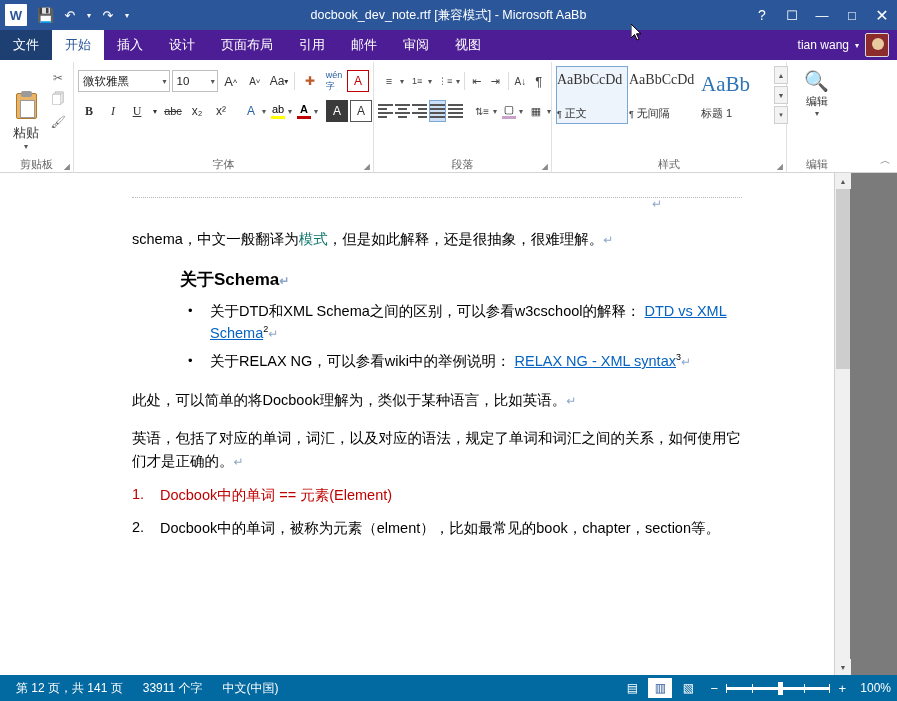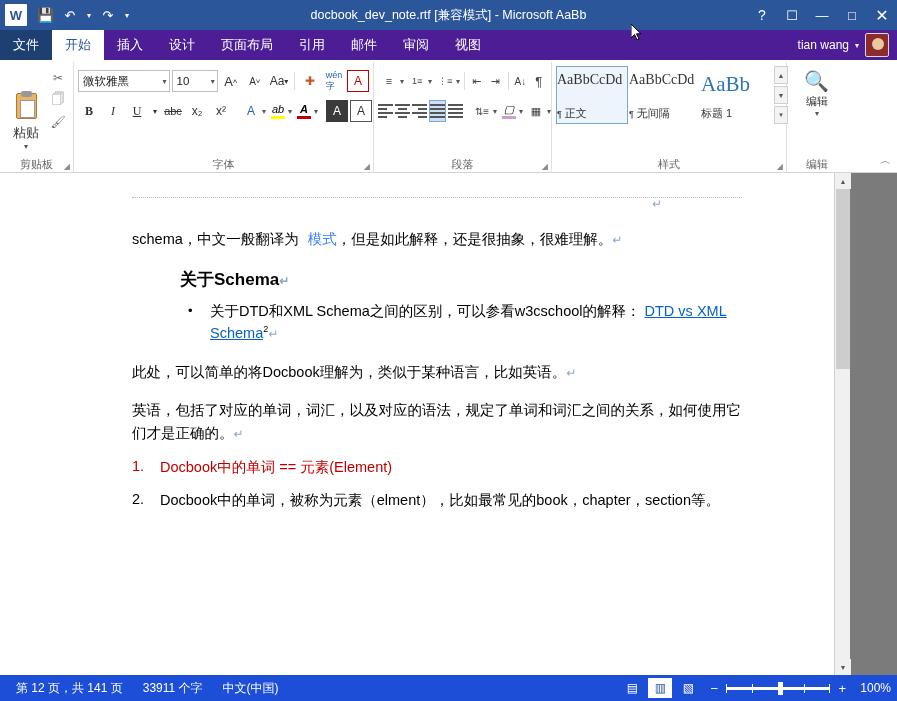--- a/index.html
+++ b/index.html
@@ -222,21 +222,21 @@
     padding: 0 2px;
   }
   .btn.bold { font-weight: bold; font-family: "Liberation Serif", serif; }
   .btn.ital { font-style: italic; font-family: "Liberation Serif", serif; }
   .btn.und { text-decoration: underline; font-family: "Liberation Serif", serif; }
   .btn.strike { text-decoration: line-through; font-size: 11px; }
   .btn-a-big { font-size: 13px; }
   .btn-a-small { font-size: 10px; }
   .sep-v { width: 1px; height: 18px; background: #dcdcdc; margin: 0 2px; }
   .colorbtn { display: flex; flex-direction: column; align-items: center; justify-content: center; width: 20px; height: 22px; }
-  .colorbtn .glyph { font-size: 11px; line-height: 11px; font-style: italic; }
+  .colorbtn .glyph { font-size: 11px; line-height: 11px; }
   .colorbtn .bar { width: 14px; height: 3px; margin-top: 1px; }
   .combo-split { display:flex; align-items:center; height:22px; }
   .combo-split .carr { font-size: 8px; color:#555; }
 
   
   .grp-para { width: 178px; }
   .pbtn {
     width: 22px; height: 22px;
     display: flex; align-items: center; justify-content: center;
     font-size: 11px; color: #444;
@@ -324,21 +324,21 @@
     color: #000;
     margin: 22px 0 0 0;
   }
   .body-p {
     font-size: 14.5px;
     line-height: 1.55;
     margin-top: 16px;
     color: #000;
   }
   .lnk { color: #0563c1; text-decoration: underline; }
-  .lnk-plain { color: #3b82f6; padding-left: 9px; }
+  .lnk-plain { color: #0f766e; }
   .red { color: #c00000; }
   .sup { font-size: 9px; vertical-align: super; }
   .pil { color: #8fa8c8; font-size: 12px; }
   .h3 {
     font-size: 17px;
     font-weight: bold;
     margin: 18px 0 0 48px;
   }
   ul.bullets {
     margin: 10px 0 0 0;
@@ -387,21 +387,21 @@
     background: #cdcdcd;
   }
   .right-gutter {
     flex: 1;
     background: #7b7b7b;
   }
 
   
   .statusbar {
     height: 26px;
-    background: #1d4ed8;
+    background: #0369a1;
     color: #ffffff;
     display: flex;
     align-items: center;
     font-size: 12px;
     flex: 0 0 auto;
     padding: 0 6px;
   }
   .sb-item { padding: 0 10px; white-space: nowrap; }
   .sb-right { margin-left: auto; display: flex; align-items: center; gap: 4px; }
   .view-btn {
@@ -705,20 +705,24 @@
         </p>
 
         <p class="h3">
           <span>关于Schema</span><span class="pil">↵</span>
         </p>
 
         <ul class="bullets">
           <li>
             <span>关于DTD和XML  Schema之间的区别，可以参看w3cschool的解释：</span>
             <span class="lnk">DTD  vs  XML Schema</span><span class="sup">2</span><span class="pil">↵</span>
+          </li>
+          <li>
+            <span>关于RELAX NG，可以参看wiki中的举例说明：</span>
+            <span class="lnk">RELAX NG - XML syntax</span><span class="sup">3</span><span class="pil">↵</span>
           </li>
         </ul>
 
         <p class="body-p">
           <span>此处，可以简单的将Docbook理解为，类似于某种语言，比如英语。</span><span class="pil">↵</span>
         </p>
 
         <p class="body-p">
           <span>英语，包括了对应的单词，词汇，以及对应的语法，规定了单词和词汇之间的关系，如何使用它们才是正确的。</span><span class="pil">↵</span>
         </p>

